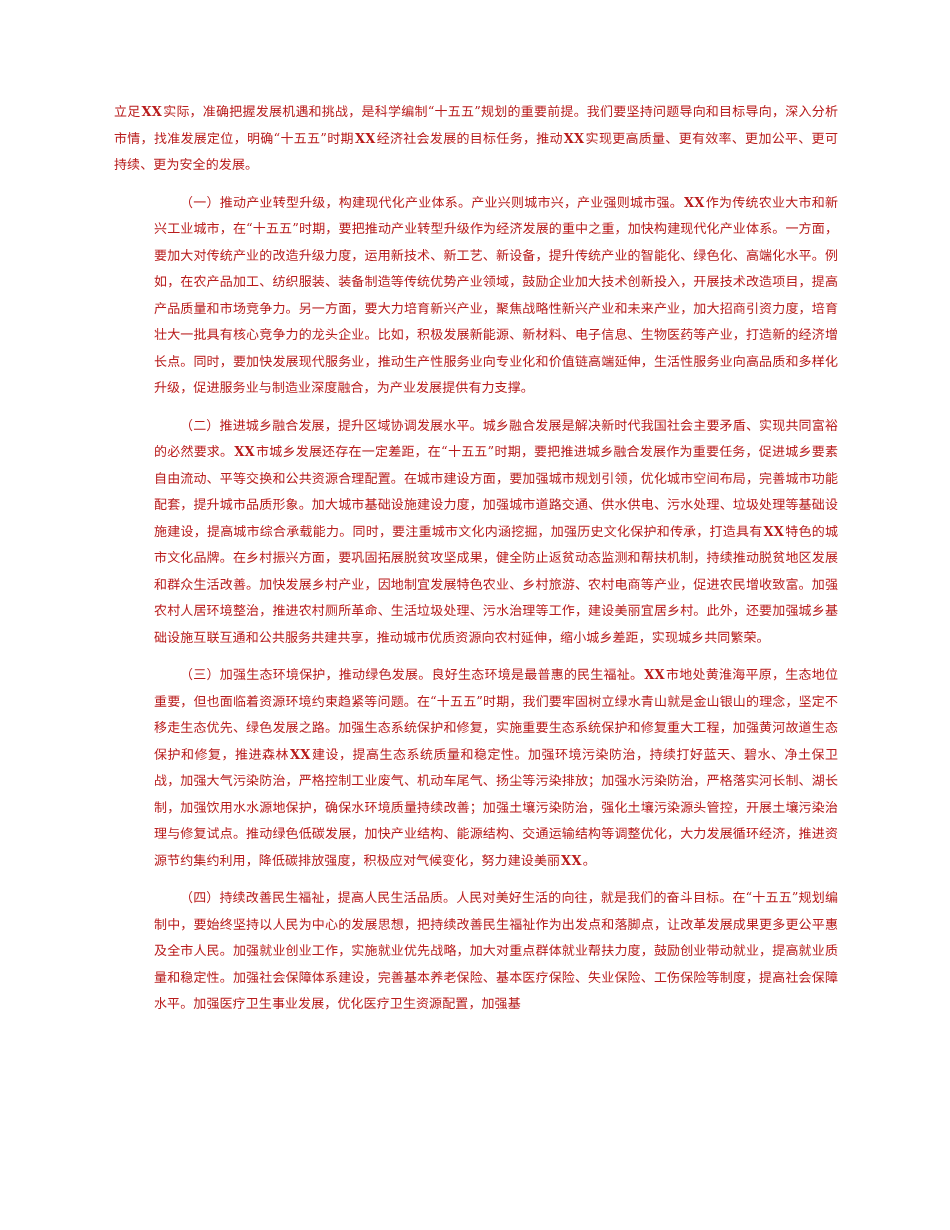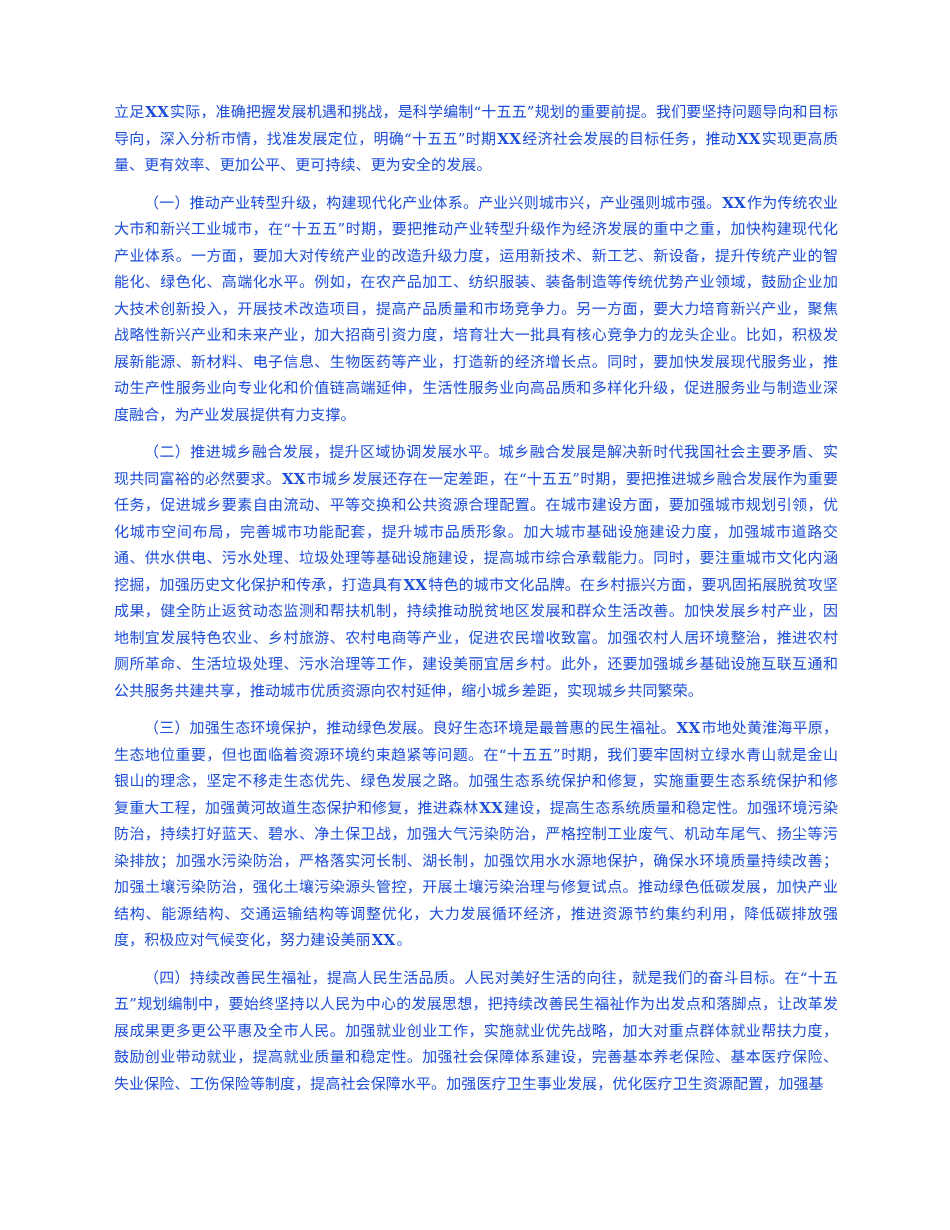--- a/index.html
+++ b/index.html
@@ -20,34 +20,35 @@
     box-sizing: border-box;
   }
   .page-body {
     position: absolute;
     left: 114px;
     top: 99px;
     width: 724px;
   }
   .para {
     margin: 0 0 11px 0;
-    font-size: 15px;
+    font-size: 13px;
     line-height: 26.5px;
-    color: #1d4ed8;
+    color: #b91c1c;
     text-align: justify;
     text-justify: inter-character;
     letter-spacing: 0.1px;
     font-family: "DejaVu Serif", "Liberation Serif", serif;
     -webkit-font-smoothing: antialiased;
   }
   .para:last-child {
     margin-bottom: 0;
   }
   .para.indent {
     text-indent: 2em;
+    margin-left: 40px;
   }
   
   .xx {
     font-family: "DejaVu Serif", "Liberation Serif", serif;
     font-weight: 700;
     letter-spacing: 0.2px;
     padding: 0 1px;
   }
 </style>
 </head>

